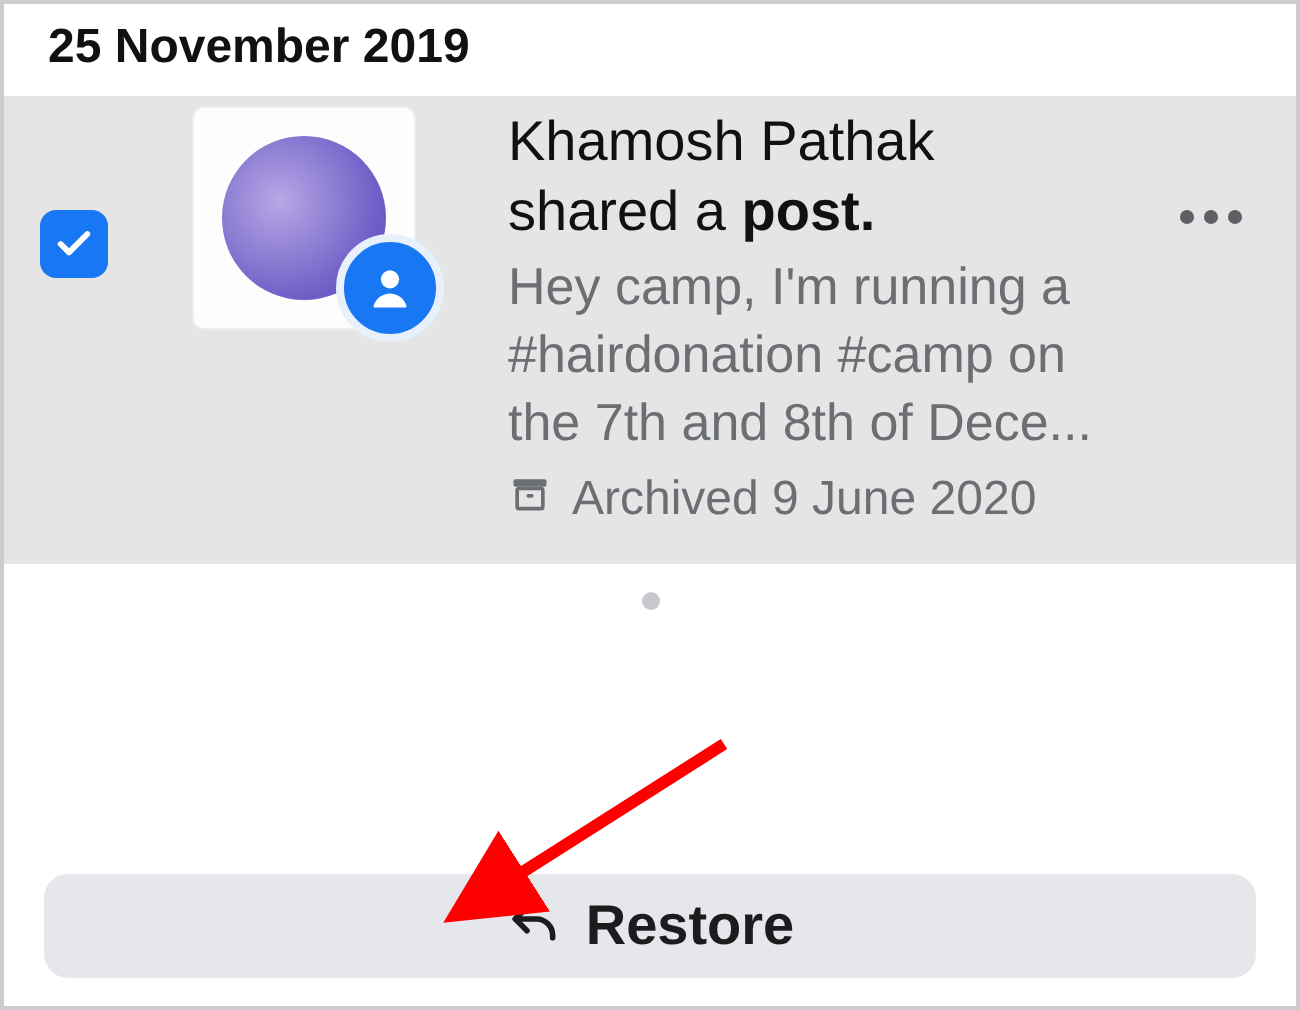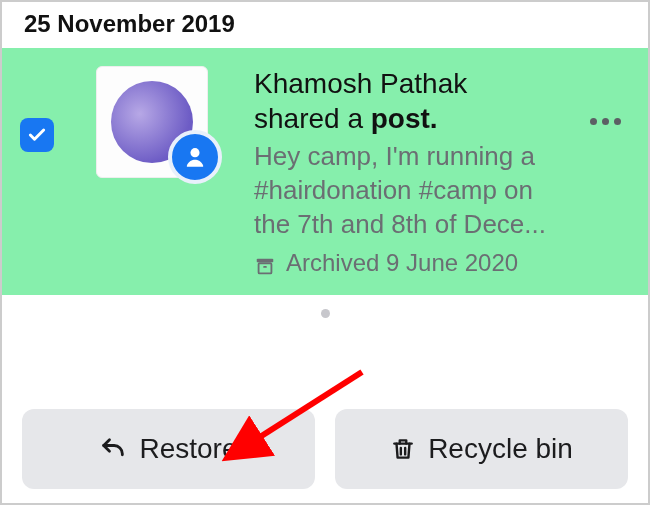--- a/index.html
+++ b/index.html
@@ -1,37 +1,37 @@
 <!DOCTYPE html>
 <html><head>
 <meta charset="utf-8">
 <style>
   html,body{margin:0;padding:0;font-family:-apple-system,Helvetica,Arial,sans-serif;background:#fff;}
   .frame{width:650px;height:505px;box-sizing:border-box;border:2px solid #ccc;position:relative;background:#fff;overflow:hidden;}
   .date-header{font-size:24px;font-weight:700;color:#111;padding:8px 22px 10px 22px;}
-  .item{background:#86efac;padding:18px 18px 18px 18px;display:flex;align-items:flex-start;gap:20px;}
+  .item{background:#e5e5e5;padding:5px 18px 18px 18px;display:flex;align-items:flex-start;gap:20px;}
   .check-col{width:56px;display:flex;align-items:center;justify-content:flex-start;padding-top:52px;}
   .checkbox{width:34px;height:34px;border-radius:8px;background:#1877f2;display:flex;align-items:center;justify-content:center;}
   .thumb-col{width:120px;position:relative;}
   .thumb{width:110px;height:110px;border-radius:6px;background:#fdfdfd;border:1px solid #eee;display:flex;align-items:center;justify-content:center;}
   .thumb .circle{width:82px;height:82px;border-radius:50%;background:radial-gradient(circle at 35% 40%,#b7a8e6,#6d5cc5 70%);}
   .badge{position:absolute;right:-6px;bottom:-6px;width:46px;height:46px;border-radius:50%;background:#1877f2;border:4px solid #e8f0fb;display:flex;align-items:center;justify-content:center;}
   .content-col{flex:1;padding-left:18px;padding-right:8px;}
   .title{font-size:28px;color:#111;line-height:1.25;}
   .title .bold{font-weight:700;}
   .body{font-size:26px;color:#6b6e73;line-height:1.3;margin-top:4px;}
-  .meta{display:flex;align-items:flex-end;margin-top:8px;color:#6b6e73;font-size:24px;}
+  .meta{display:flex;align-items:flex-start;margin-top:8px;color:#6b6e73;font-size:24px;}
   .meta .ic{margin-right:10px;display:inline-flex;}
   .more-col{width:50px;display:flex;align-items:center;justify-content:center;padding-top:52px;}
   .dots{display:flex;gap:5px;}
   .dots span{width:7px;height:7px;border-radius:50%;background:#5c5f64;}
   .drag-handle{display:flex;justify-content:center;padding:14px 0 12px 0;}
   .drag-dot{width:9px;height:9px;border-radius:50%;background:#c7c7cc;}
   .button-row{position:absolute;left:0;right:0;bottom:14px;display:flex;gap:20px;padding:0 20px;}
-  .btn{flex:1;height:80px;border-radius:12px;background:#e6e7ea;display:flex;align-items:center;justify-content:center;font-size:28px;color:#1c1c1e;font-weight:400;}
+  .btn{flex:1;height:52px;border-radius:12px;background:#e6e7ea;display:flex;align-items:center;justify-content:center;font-size:28px;color:#1c1c1e;font-weight:700;}
   .btn .bi{margin-right:12px;display:inline-flex;}
   
   .arrow{position:absolute;left:240px;top:370px;pointer-events:none;}
   .arrow svg{overflow:visible;}
 </style>
 </head>
 <body>
 
 <div class="frame">
 
@@ -93,31 +93,20 @@
   <div class="button-row">
     <div class="btn">
       <span class="bi">
         <svg width="28" height="28" viewBox="0 0 24 24" fill="none" stroke="#1c1c1e" stroke-width="2.4" stroke-linecap="round" stroke-linejoin="round">
             <path d="M9 14L4 9l5-5"></path>
             <path d="M4 9h9a7 7 0 0 1 7 7v1"></path>
           </svg>
       </span>
       <span>Restore</span>
     </div>
-    <div class="btn">
-      <span class="bi">
-        <svg width="26" height="26" viewBox="0 0 24 24" fill="none" stroke="#1c1c1e" stroke-width="2.2" stroke-linecap="round" stroke-linejoin="round">
-            <path d="M4 7h16"></path>
-            <path d="M9 7V4h6v3"></path>
-            <path d="M6 7l1 13h10l1-13"></path>
-            <path d="M10 11v6M14 11v6"></path>
-          </svg>
-      </span>
-      <span>Recycle bin</span>
-    </div>
   </div>
 
   <div class="arrow">
     <svg width="140" height="90">
       <defs>
         <marker id="ah" markerWidth="8" markerHeight="8" refX="2" refY="4" orient="auto">
           <path d="M0,0 L8,4 L0,8 z" fill="#ff0000"></path>
         </marker>
       </defs>
       <line x1="120" y1="0" x2="10" y2="70" stroke="#ff0000" stroke-width="6" marker-end="url(#ah)"></line>

